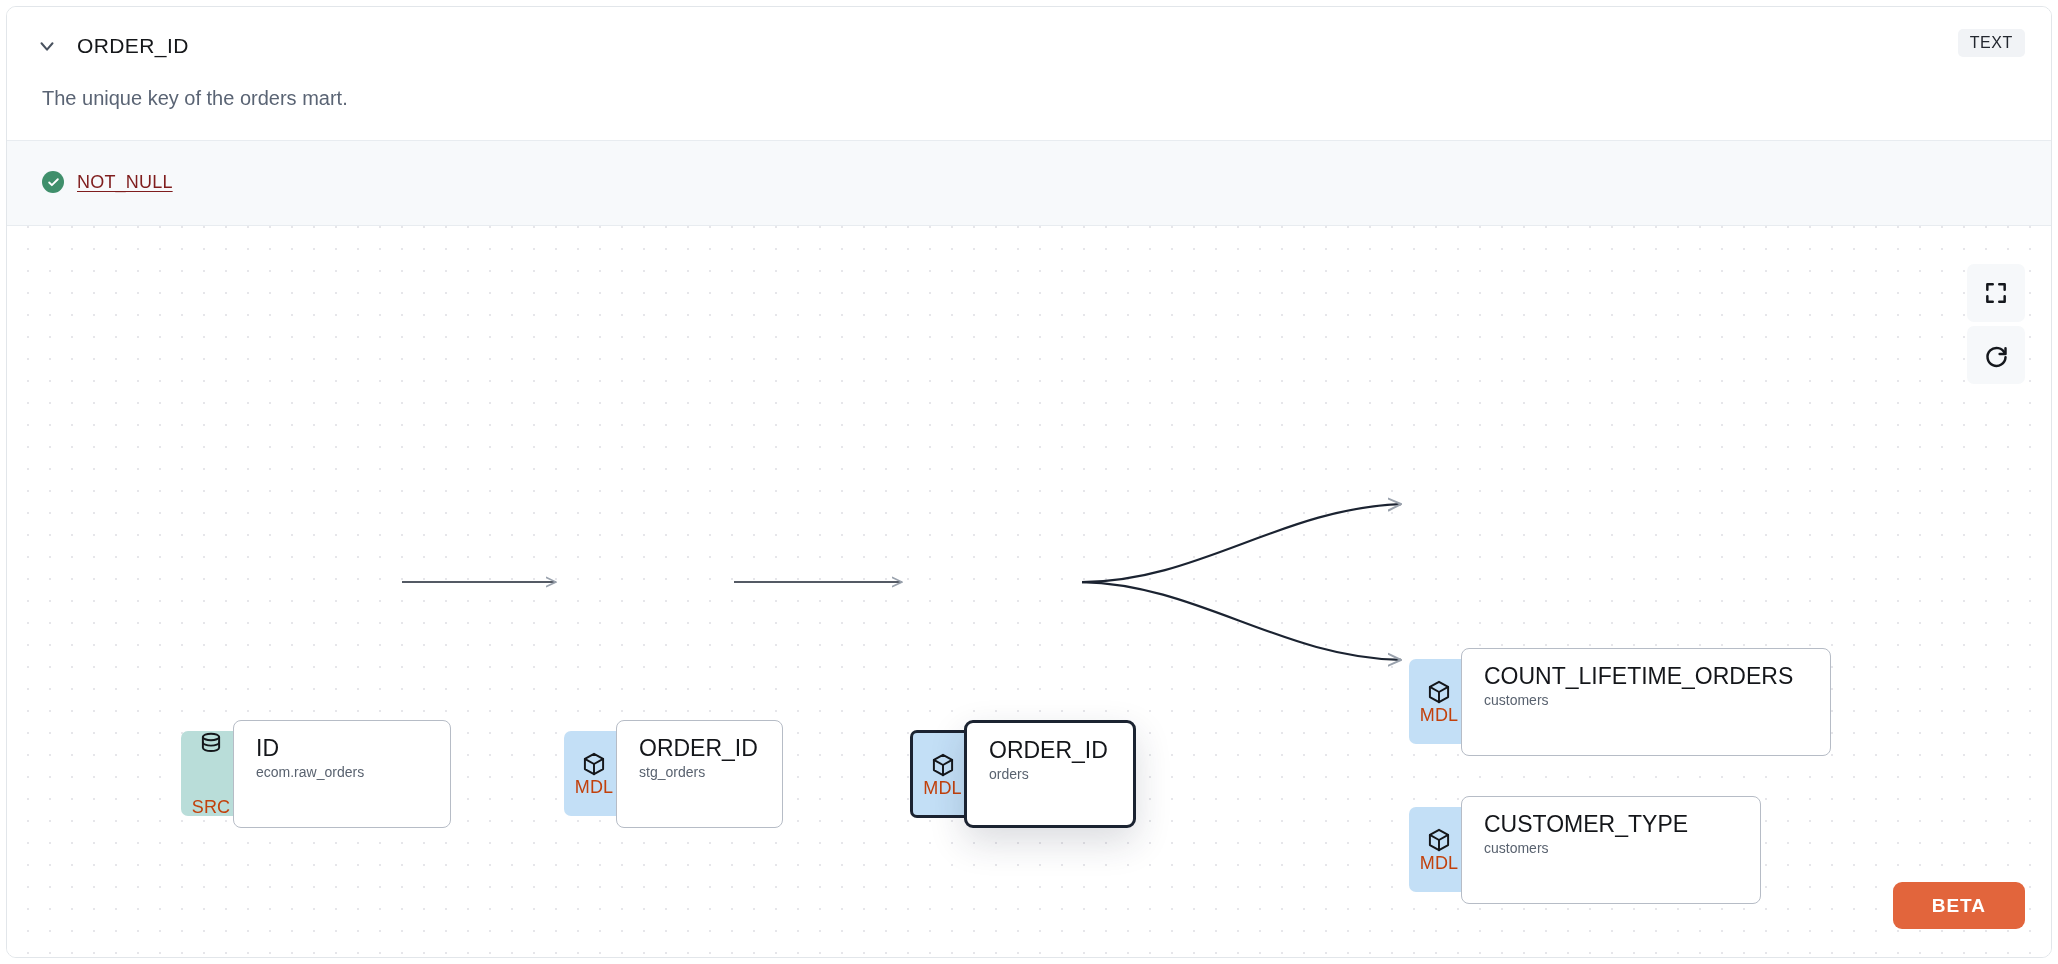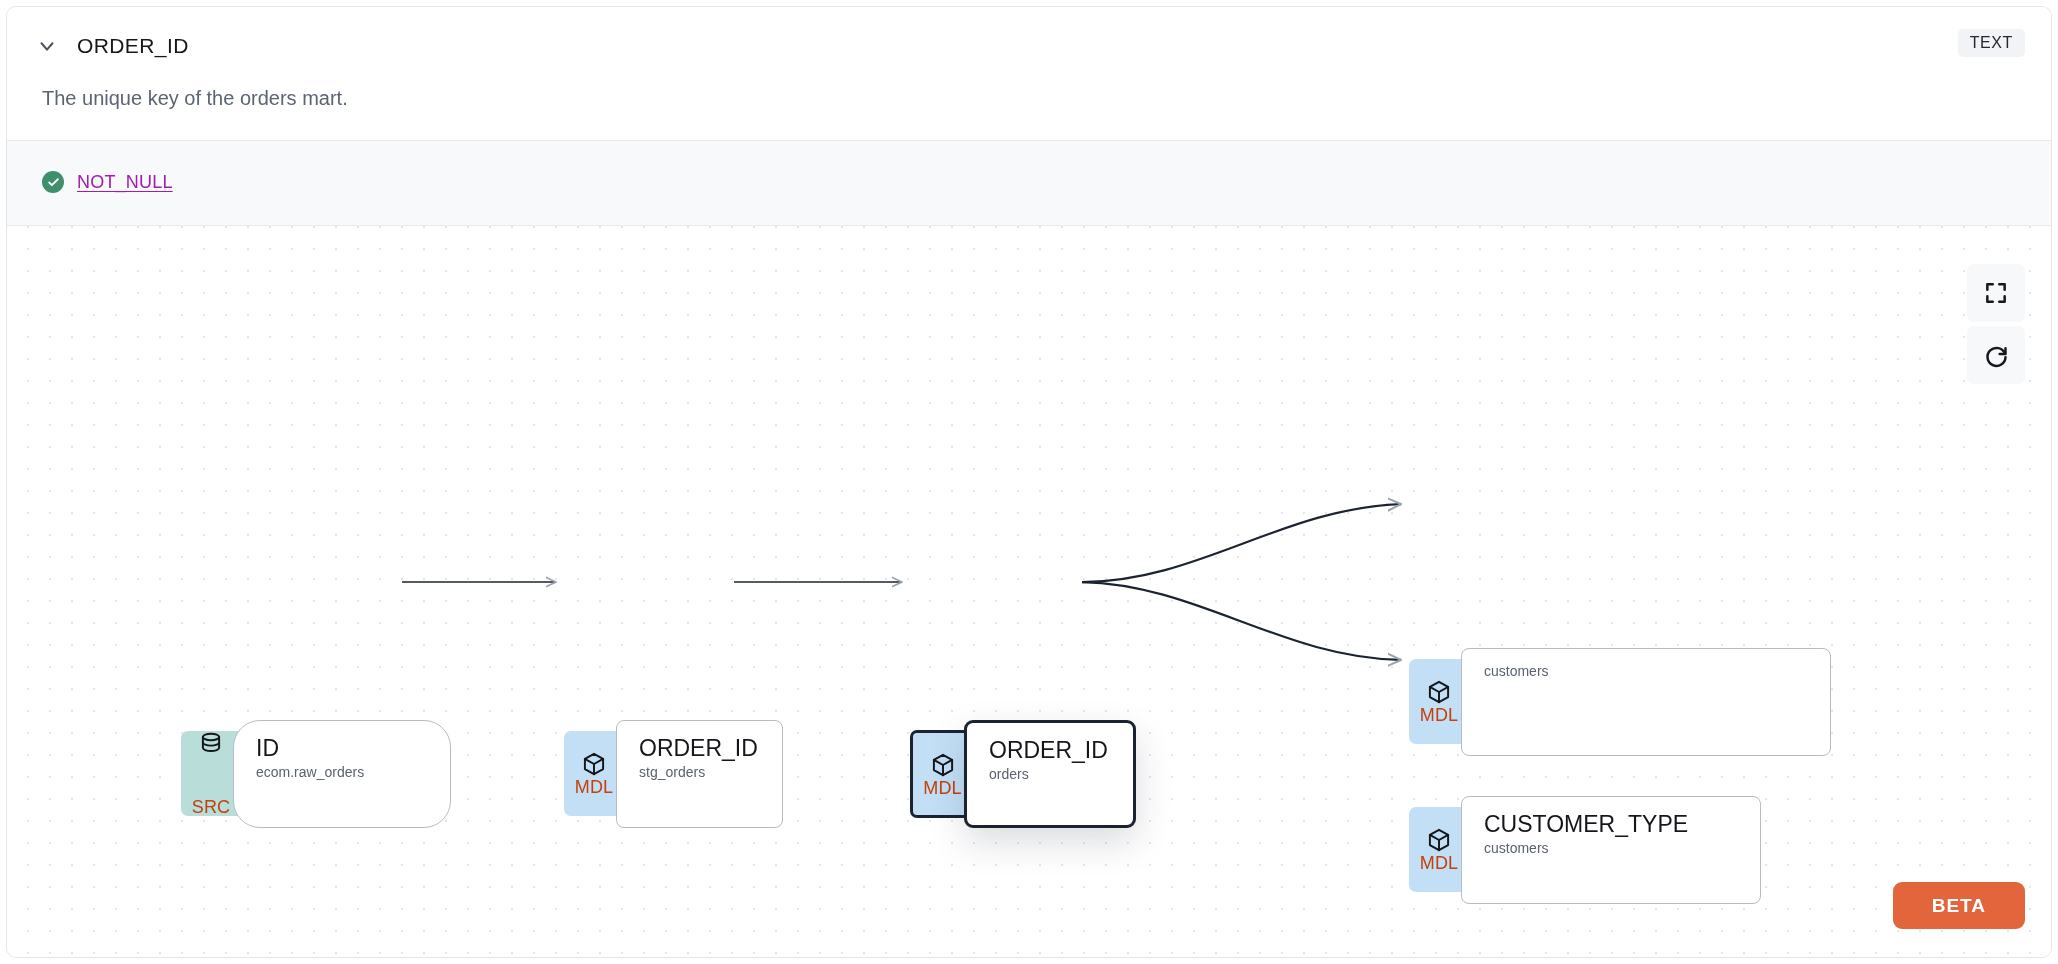--- a/index.html
+++ b/index.html
@@ -107,21 +107,21 @@
     background: #3f8f6b;
     display: flex;
     align-items: center;
     justify-content: center;
     flex: 0 0 auto;
   }
   .check-icon svg { display: block; }
 
   .test-link {
     font-size: 18px;
-    color: #a21caf;
+    color: #7f1d1d;
     text-decoration: underline;
     text-underline-offset: 3px;
     cursor: pointer;
     letter-spacing: 0.2px;
   }
 
   
   .canvas {
     position: relative;
     flex: 1 1 auto;
@@ -203,21 +203,21 @@
   .node.selected .node-badge {
     border: 3px solid #1b2331;
     border-right: none;
     height: 88px;
     margin-top: 10px;
     width: 62px;
   }
 
   
   #node-src        { left: 174px; top: 494px; }
-  #node-src .node-body { width: 218px; border-radius: 27px; }
+  #node-src .node-body { width: 218px; }
 
   #node-stg        { left: 557px; top: 494px; }
   #node-stg .node-body { width: 167px; }
 
   #node-orders     { left: 903px; top: 494px; }
   #node-orders .node-body { width: 172px; }
 
   #node-count      { left: 1402px; top: 422px; }
   #node-count .node-body { width: 370px; }
 
@@ -358,20 +358,21 @@
     <div class="node" id="node-count">
       <div class="node-badge mdl">
         <svg width="26" height="26" viewBox="0 0 24 24" fill="none" stroke="#14161a" stroke-width="1.8" stroke-linecap="round" stroke-linejoin="round">
           <path d="M12 2.6 L20.4 7.3 V16.7 L12 21.4 L3.6 16.7 V7.3 Z"></path>
           <path d="M3.6 7.3 L12 12 L20.4 7.3"></path>
           <path d="M12 12 V21.4"></path>
         </svg>
         <span class="badge-label">MDL</span>
       </div>
       <div class="node-body">
+        <span class="node-name">COUNT_LIFETIME_ORDERS</span>
         <span class="node-sub">customers</span>
       </div>
     </div>
 
     <div class="node" id="node-ctype">
       <div class="node-badge mdl">
         <svg width="26" height="26" viewBox="0 0 24 24" fill="none" stroke="#14161a" stroke-width="1.8" stroke-linecap="round" stroke-linejoin="round">
           <path d="M12 2.6 L20.4 7.3 V16.7 L12 21.4 L3.6 16.7 V7.3 Z"></path>
           <path d="M3.6 7.3 L12 12 L20.4 7.3"></path>
           <path d="M12 12 V21.4"></path>

